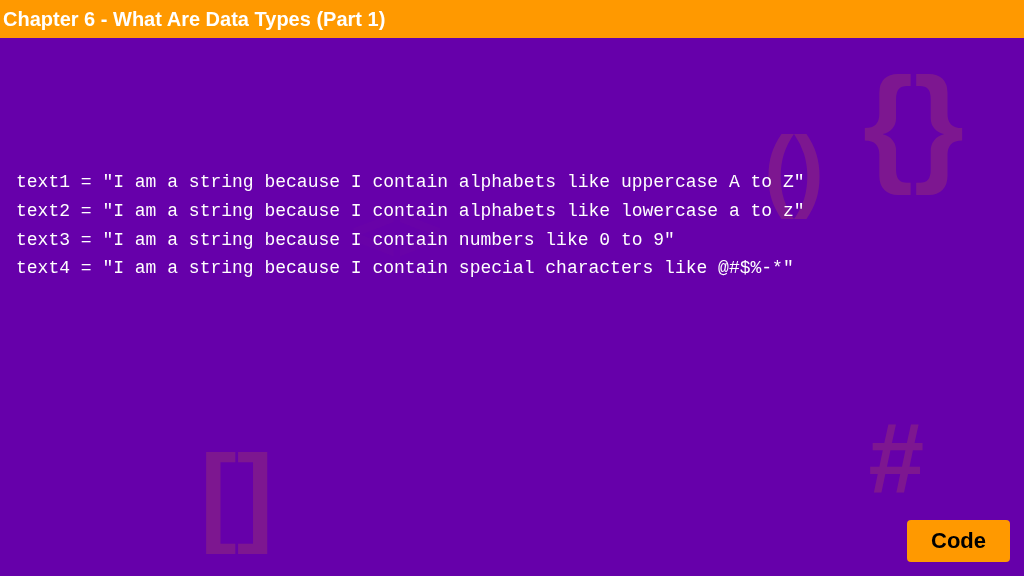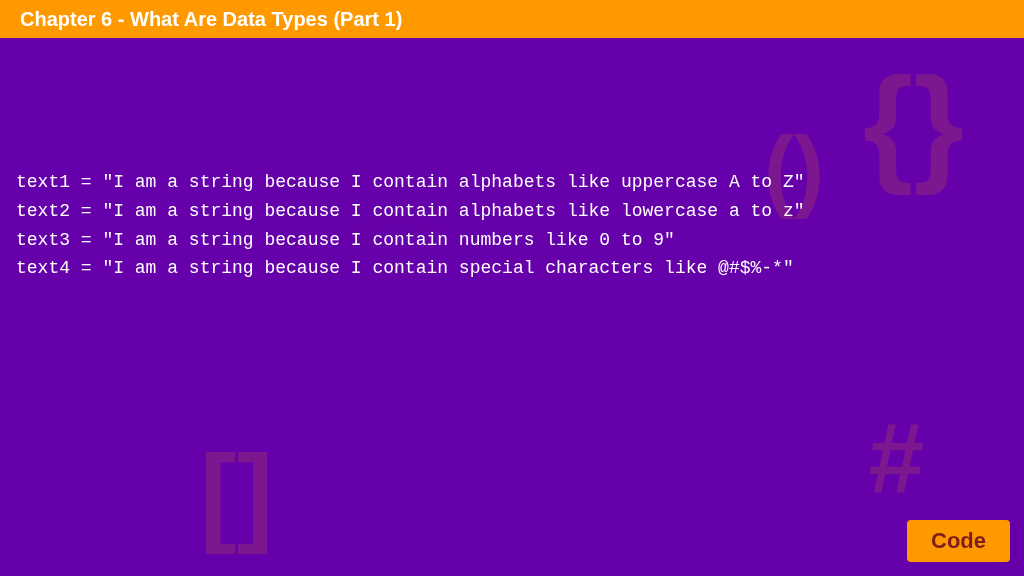--- a/index.html
+++ b/index.html
@@ -13,21 +13,21 @@
       height: 576px;
       overflow: hidden;
       background-color: #6600aa;
       font-family: 'Courier New', Courier, monospace;
       position: relative;
     }
 
     .title-bar {
       background-color: #ff9900;
       width: 100%;
-      padding: 8px 20px;
+      padding: 8px 3px;
       height: 38px;
       display: flex;
       align-items: center;
     }
 
     .title-bar span {
       color: #ffffff;
       font-size: 20px;
       font-weight: bold;
       font-family: Arial, sans-serif;
@@ -80,21 +80,21 @@
       font-family: 'Courier New', Courier, monospace;
       line-height: 1.6;
       white-space: nowrap;
     }
 
     .code-badge {
       position: absolute;
       bottom: 14px;
       right: 14px;
       background-color: #ff9900;
-      color: #7f1d1d;
+      color: #000000;
       font-family: Arial, sans-serif;
       font-size: 22px;
       font-weight: bold;
       padding: 8px 24px;
       border-radius: 4px;
     }
   </style>
 </head>
 <body>
 

